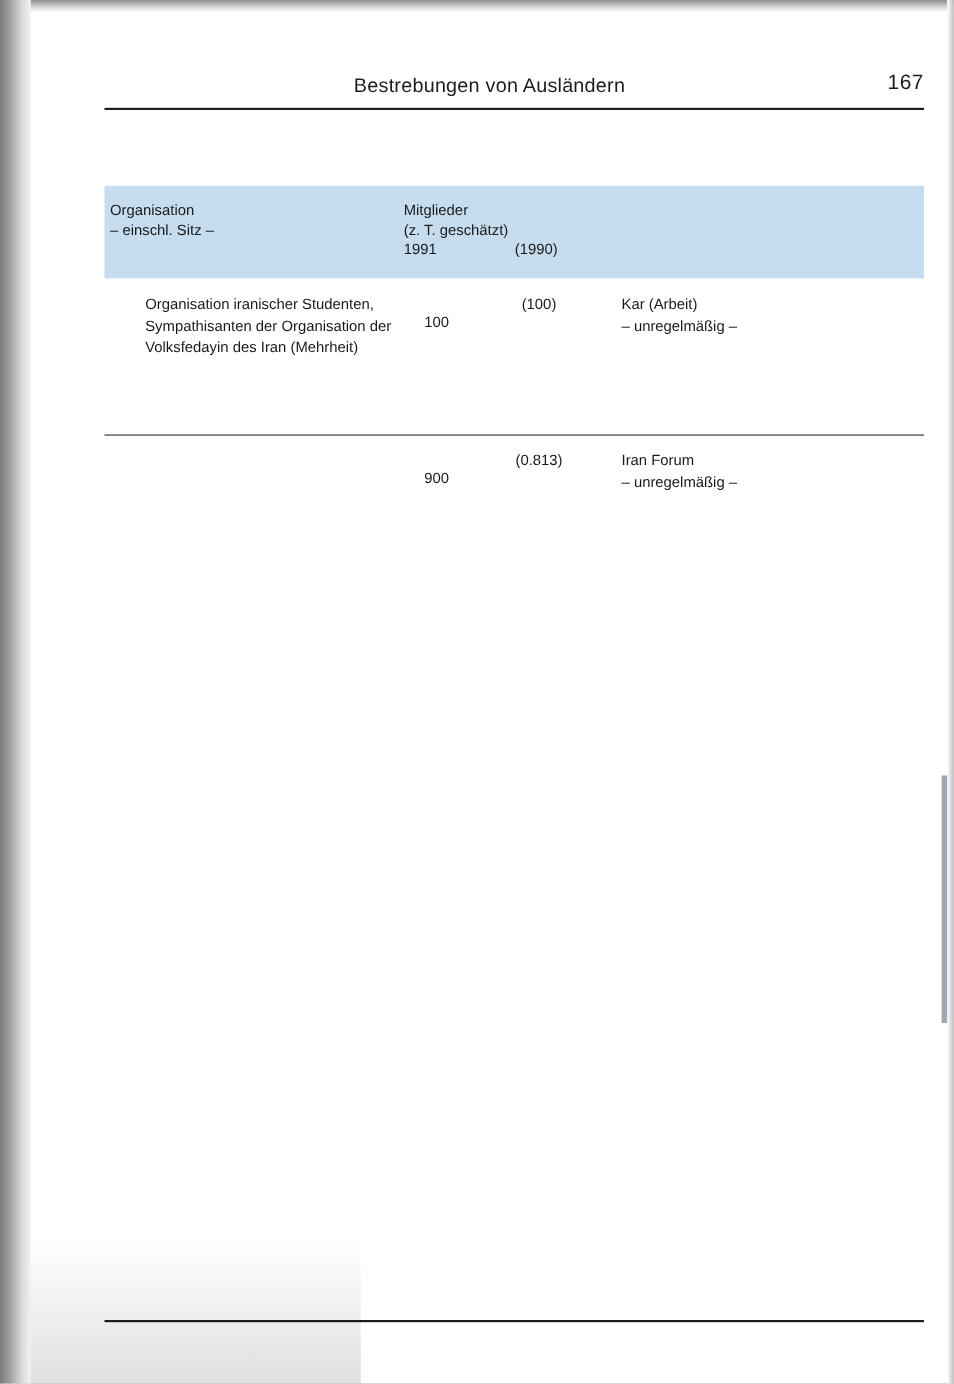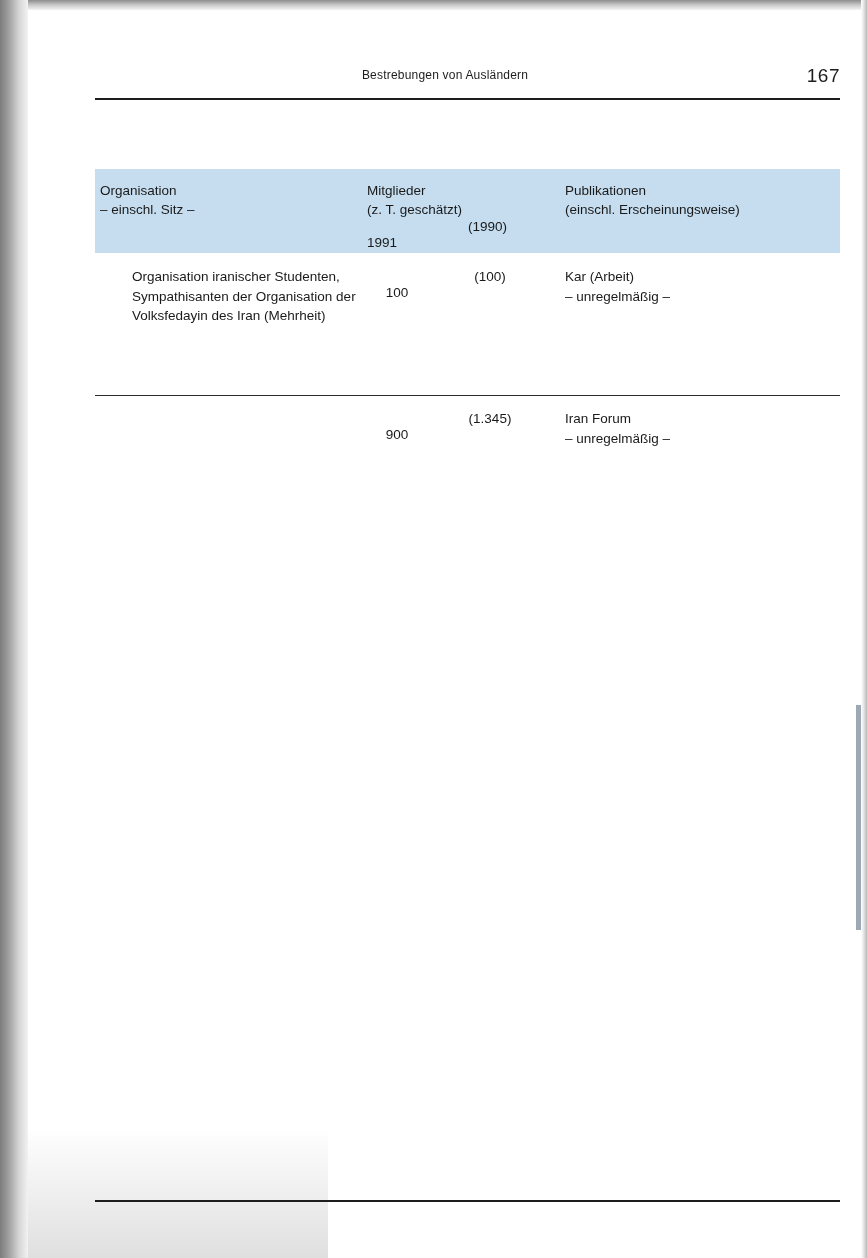--- a/index.html
+++ b/index.html
@@ -69,21 +69,21 @@
     left: 0;
     width: 745px;
     height: 22px;
   }
   .runhead-title {
     position: absolute;
     left: 0;
     top: 0;
     width: 700px;
     text-align: center;
-    font-size: 12px;
+    font-size: 18px;
     color: #1d1d1d;
     letter-spacing: .2px;
   }
   .runhead-pageno {
     position: absolute;
     right: 0;
     top: -3px;
     font-size: 19px;
     color: #1d1d1d;
     letter-spacing: .5px;
@@ -120,21 +120,21 @@
   .th-org { left: 5px; top: 13px; }
   .th-mem { left: 272px; top: 13px; }
   .th-pub { left: 470px; top: 13px; }
   .th-years {
     position: absolute;
     left: 272px;
     top: 50px;
     font-size: 13.5px;
     color: #1a1a1a;
   }
-  .th-years .y1 { position: absolute; left: 0; top: 16px; }
+  .th-years .y1 { position: absolute; left: 0; top: 0; }
   .th-years .y2 { position: absolute; left: 101px; top: 0; }
 
   .row {
     position: relative;
     padding-top: 14px;
     padding-bottom: 8px;
   }
   .row-sep {
     position: absolute;
     left: 0;
@@ -193,37 +193,33 @@
           <div>– einschl. Sitz –</div>
         </div>
         <div class="th th-mem">
           <div>Mitglieder</div>
           <div>(z. T. geschätzt)</div>
         </div>
         <div class="th-years">
           <span class="y1">1991</span>
           <span class="y2">(1990)</span>
         </div>
-        <div class="th th-pub">
-          <div>Publikationen</div>
-          <div>(einschl. Erscheinungsweise)</div>
-        </div>
       </div>
 
       <div class="row row1">
         <div class="cell cell-org">Organisation iranischer Studenten, Sympathisanten der Organisation der Volksfedayin des Iran (Mehrheit)</div>
         <div class="cell cell-num-1991">100</div>
         <div class="cell cell-num-1990">(100)</div>
         <div class="cell cell-pub">Kar (Arbeit)<br>– unregelmäßig –</div>
       </div>
 
       <div class="row row2">
         <div class="row-sep"></div>
         <div class="cell cell-num-1991">900</div>
-        <div class="cell cell-num-1990">(1.345)</div>
+        <div class="cell cell-num-1990">(0.813)</div>
         <div class="cell cell-pub">Iran Forum<br>– unregelmäßig –</div>
       </div>
 
     </div>
 
     <div class="rule-bottom"></div>
   </div>
 </div>
 
 </body></html>

